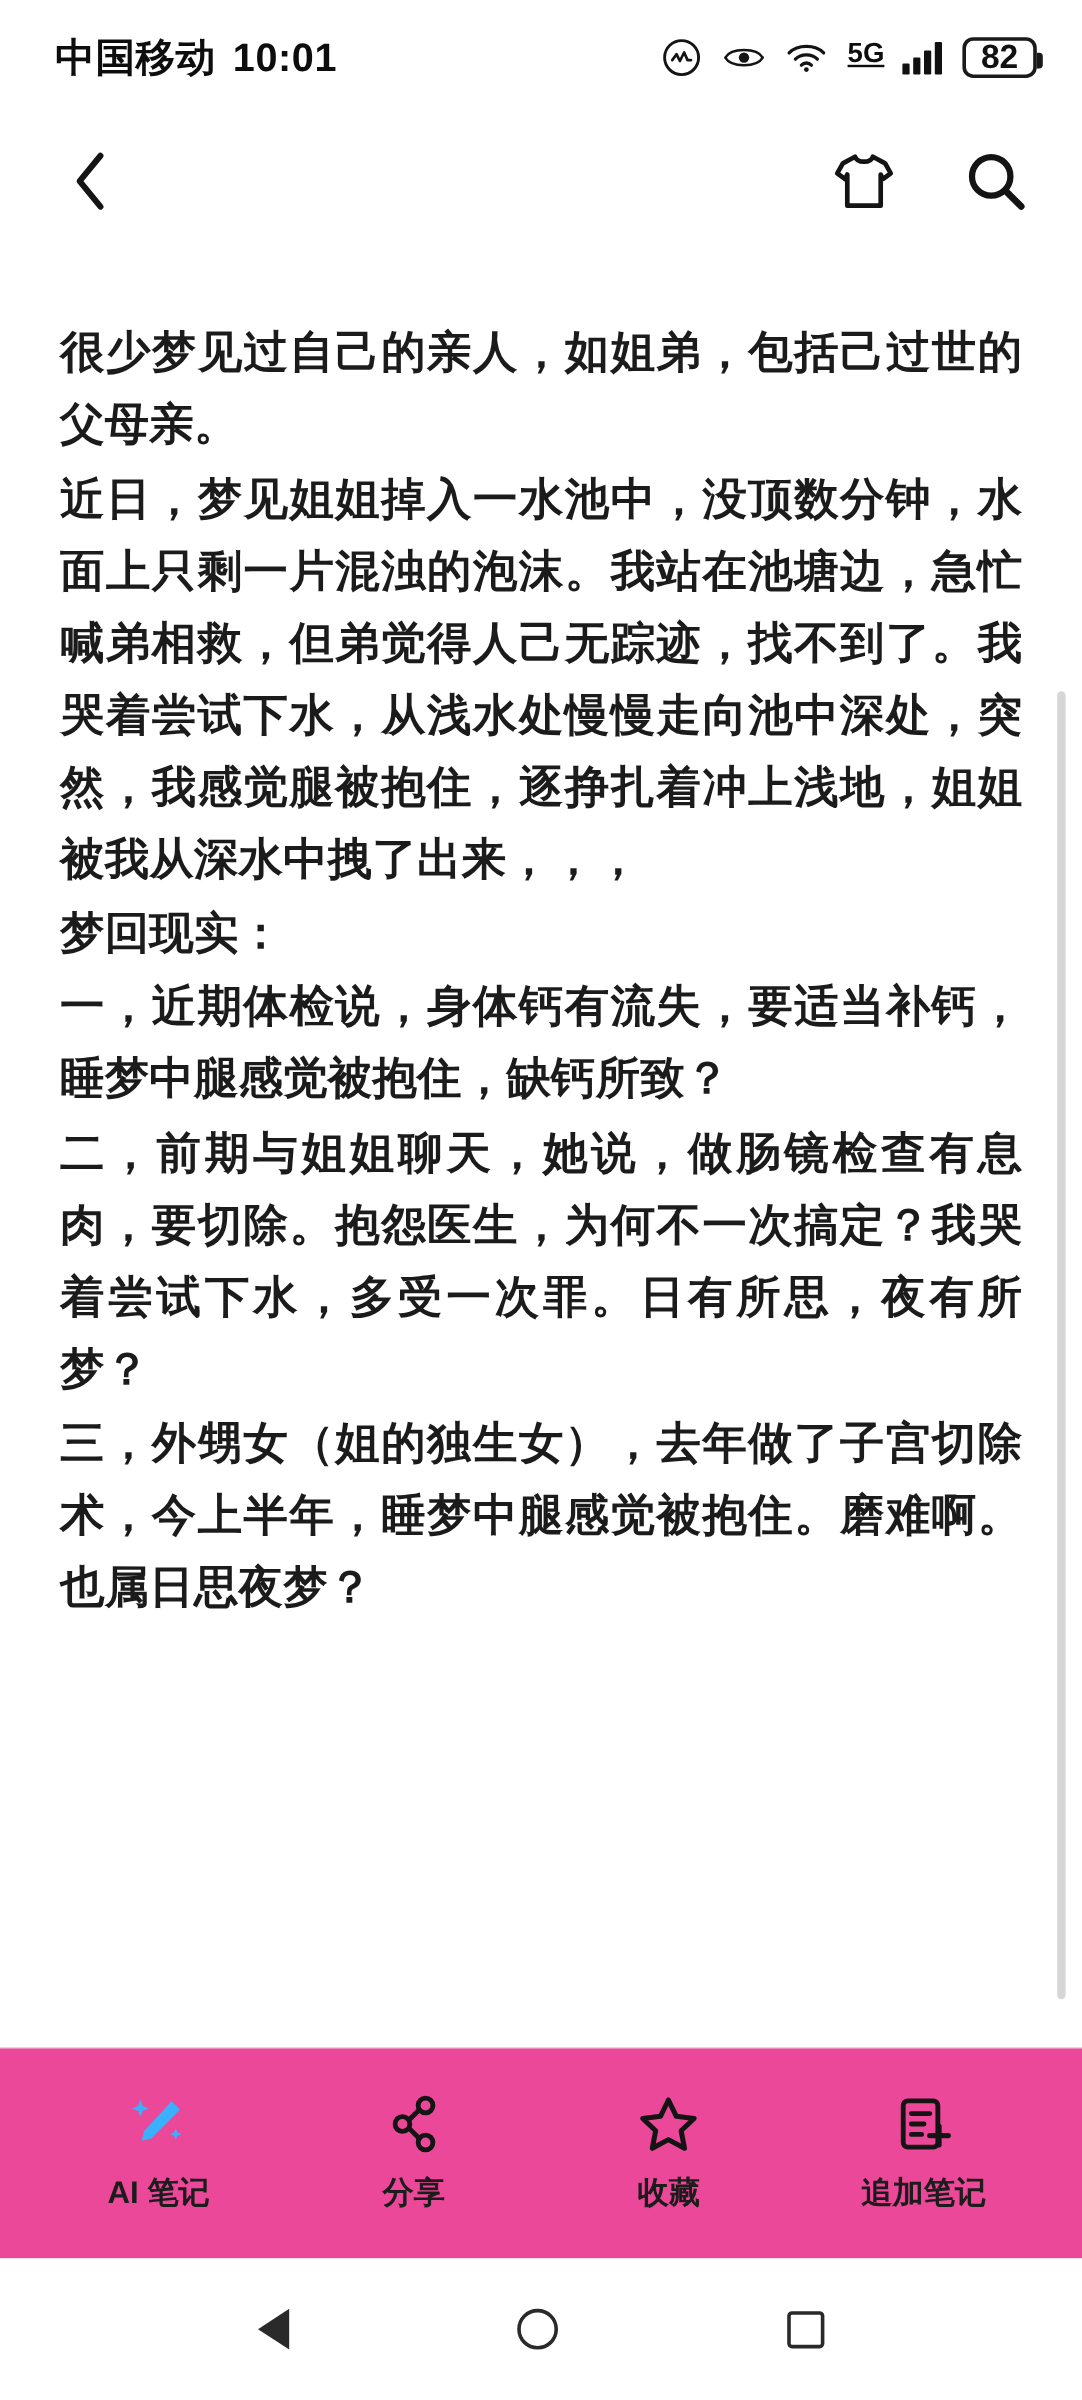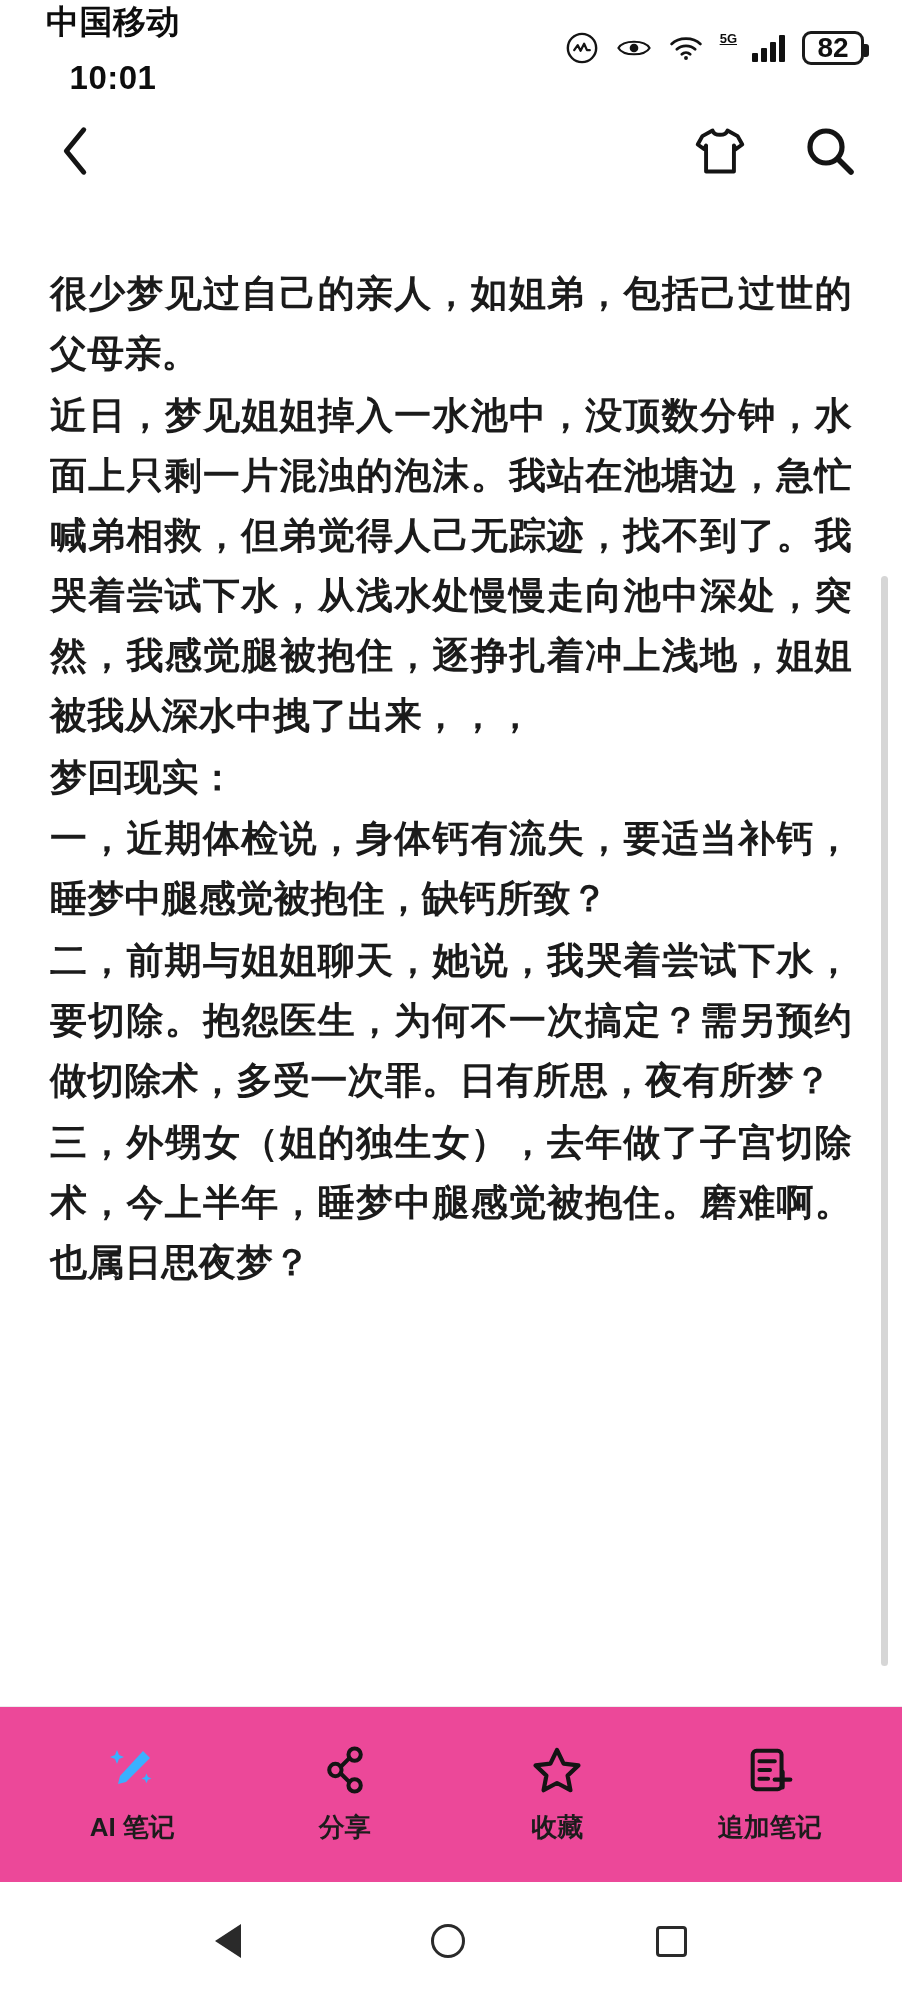--- a/index.html
+++ b/index.html
@@ -29,21 +29,20 @@
     padding: 0 38px 0 46px;
     color: #0d0d0d;
   }
   .status-left {
     display: flex;
     align-items: center;
     gap: 14px;
     font-size: 33px;
     font-weight: bold;
     letter-spacing: 0.5px;
-    flex-direction: column;
   }
   .status-right {
     display: flex;
     align-items: center;
     gap: 17px;
   }
   .icon-svg { display: block; }
   .battery {
     width: 62px;
     height: 34px;
@@ -66,21 +65,21 @@
     height: 13px;
     background: #1a1a1a;
     border-radius: 0 3px 3px 0;
   }
   .sig-bars { display: flex; align-items: flex-end; gap: 3px; height: 28px; }
   .sig-bars i { display:block; width: 6px; background: #111; border-radius: 1px; }
   .sig-bars i:nth-child(1){ height: 9px; }
   .sig-bars i:nth-child(2){ height: 14px; }
   .sig-bars i:nth-child(3){ height: 20px; }
   .sig-bars i:nth-child(4){ height: 27px; }
-  .net-label { font-size: 13px; font-weight: bold; margin-right: -2px; align-self: flex-start; text-decoration: underline; }
+  .net-label { font-size: 23px; font-weight: bold; margin-right: -2px; align-self: flex-start; text-decoration: underline; }
 
   
   .topbar {
     height: 110px;
     flex: 0 0 110px;
     display: flex;
     align-items: center;
     justify-content: space-between;
     padding: 0 46px 0 56px;
   }
@@ -233,21 +232,21 @@
       </div>
     </div>
   </div>
 
   <div class="content">
     <div class="article">
       <p>很少梦见过自己的亲人，如姐弟，包括己过世的父母亲。</p>
       <p>近日，梦见姐姐掉入一水池中，没顶数分钟，水面上只剩一片混浊的泡沫。我站在池塘边，急忙喊弟相救，但弟觉得人己无踪迹，找不到了。我哭着尝试下水，从浅水处慢慢走向池中深处，突然，我感觉腿被抱住，逐挣扎着冲上浅地，姐姐被我从深水中拽了出来，，，</p>
       <p>梦回现实：</p>
       <p>一，近期体检说，身体钙有流失，要适当补钙，睡梦中腿感觉被抱住，缺钙所致？</p>
-      <p>二，前期与姐姐聊天，她说，我哭着尝试下水，要切除。抱怨医生，为何不一次搞定？需另预约做切除术，多受一次罪。日有所思，夜有所梦？</p>
+      <p>二，前期与姐姐聊天，她说，做肠镜检查有息肉，要切除。抱怨医生，为何不一次搞定？我哭着尝试下水，多受一次罪。日有所思，夜有所梦？</p>
       <p>三，外甥女（姐的独生女），去年做了子宫切除术，今上半年，睡梦中腿感觉被抱住。磨难啊。也属日思夜梦？</p>
     </div>
     <div class="scrollbar"></div>
   </div>
 
   <div class="toolbar">
 
     <div class="tool ai">
       <div class="tool-ico">
         <svg class="icon-svg" width="52" height="52" viewBox="0 0 26 26">

